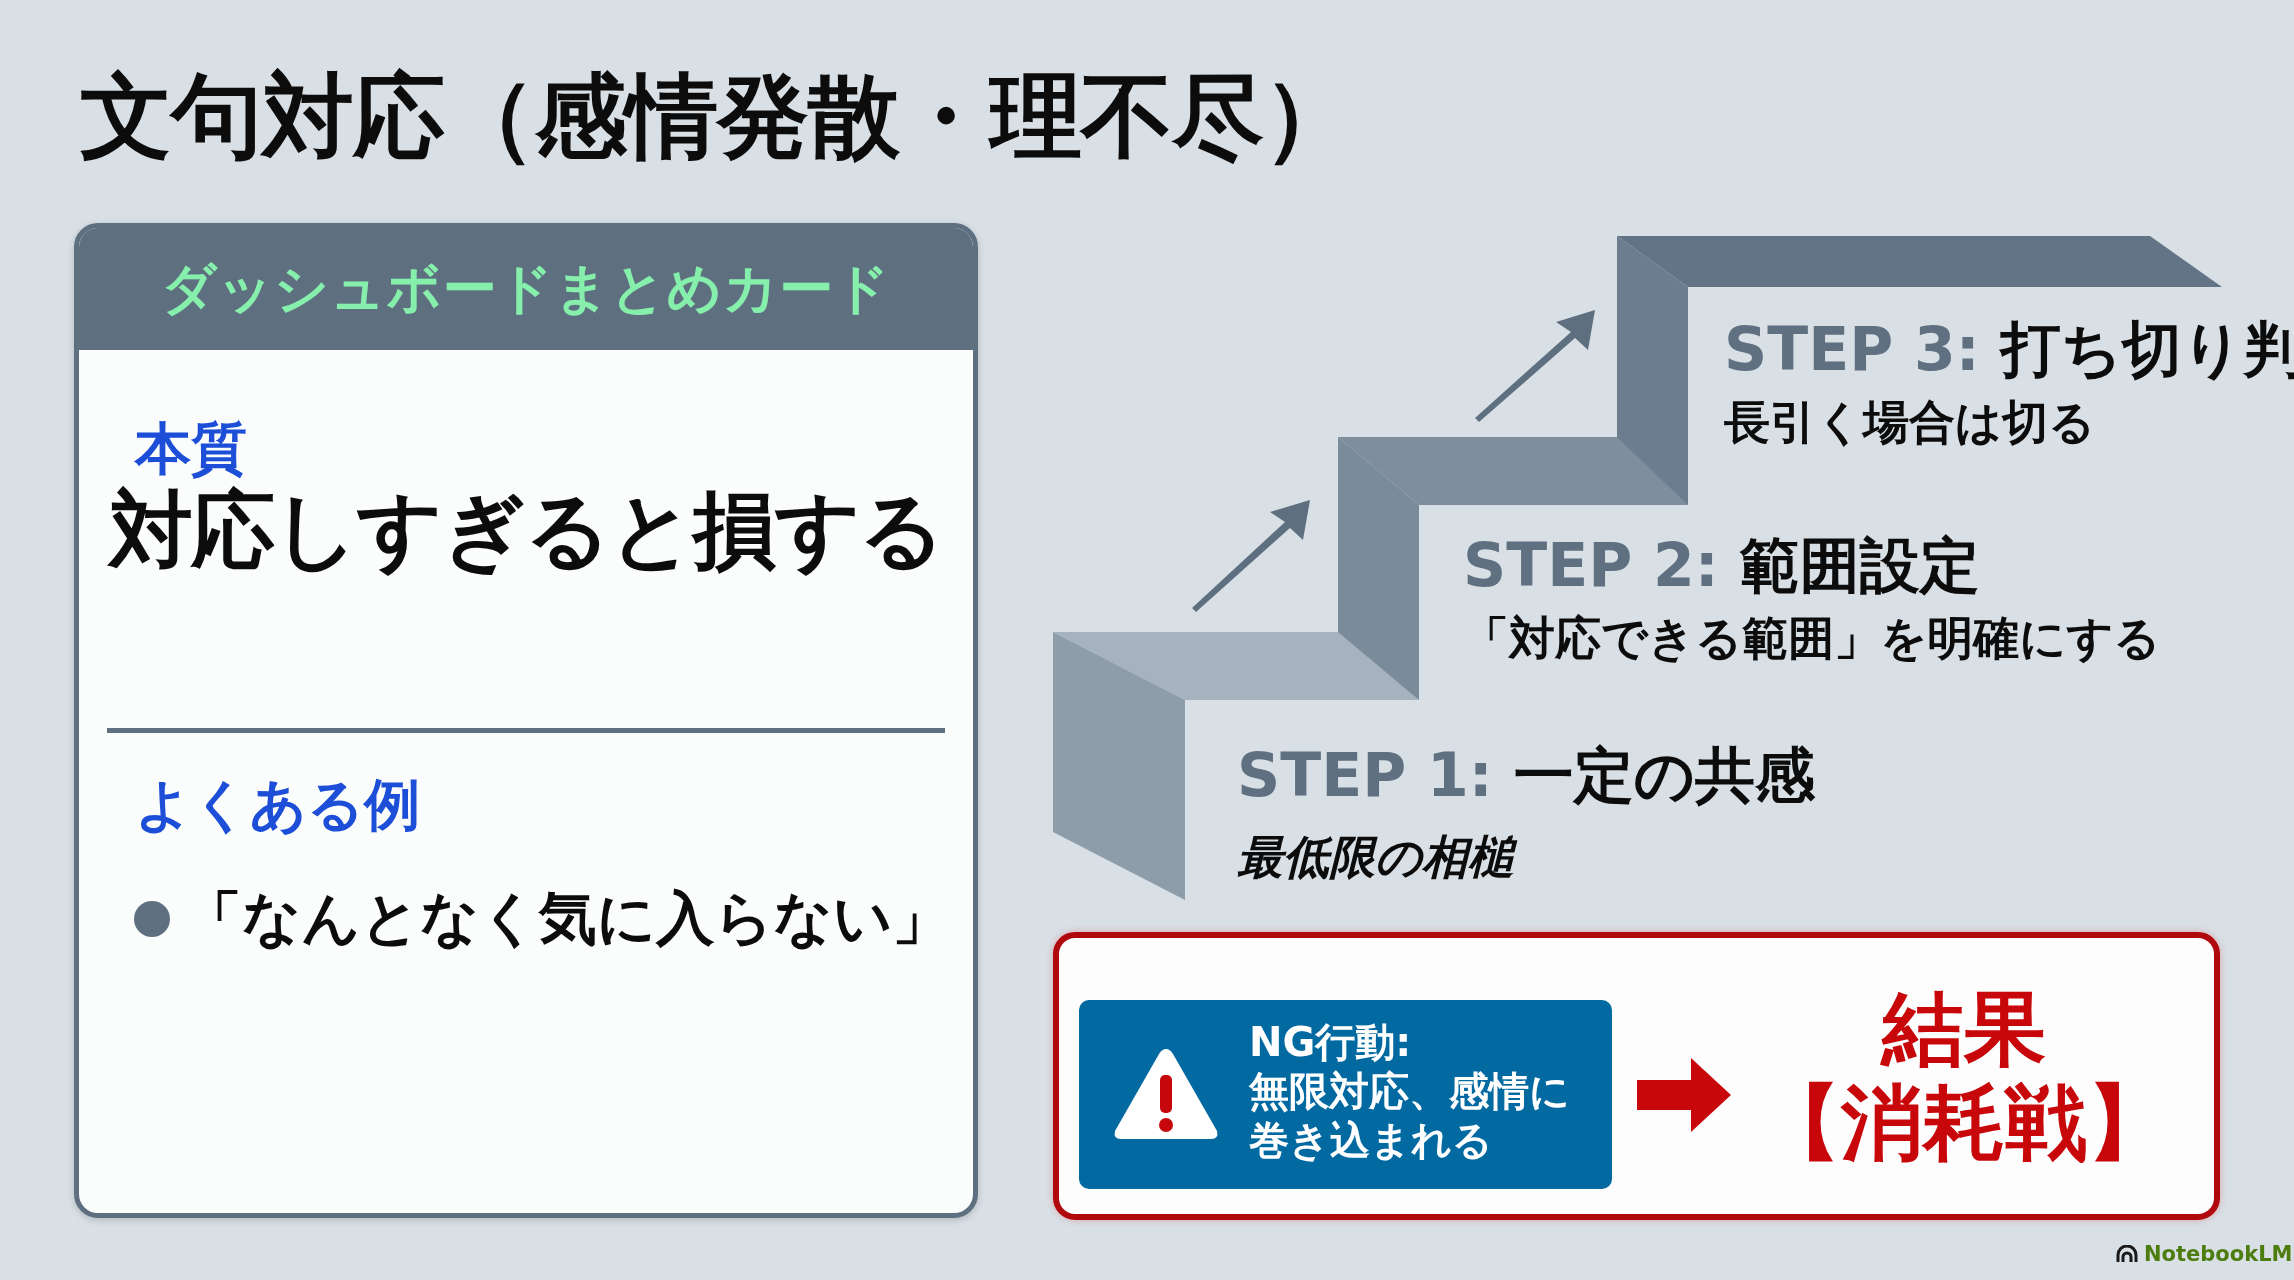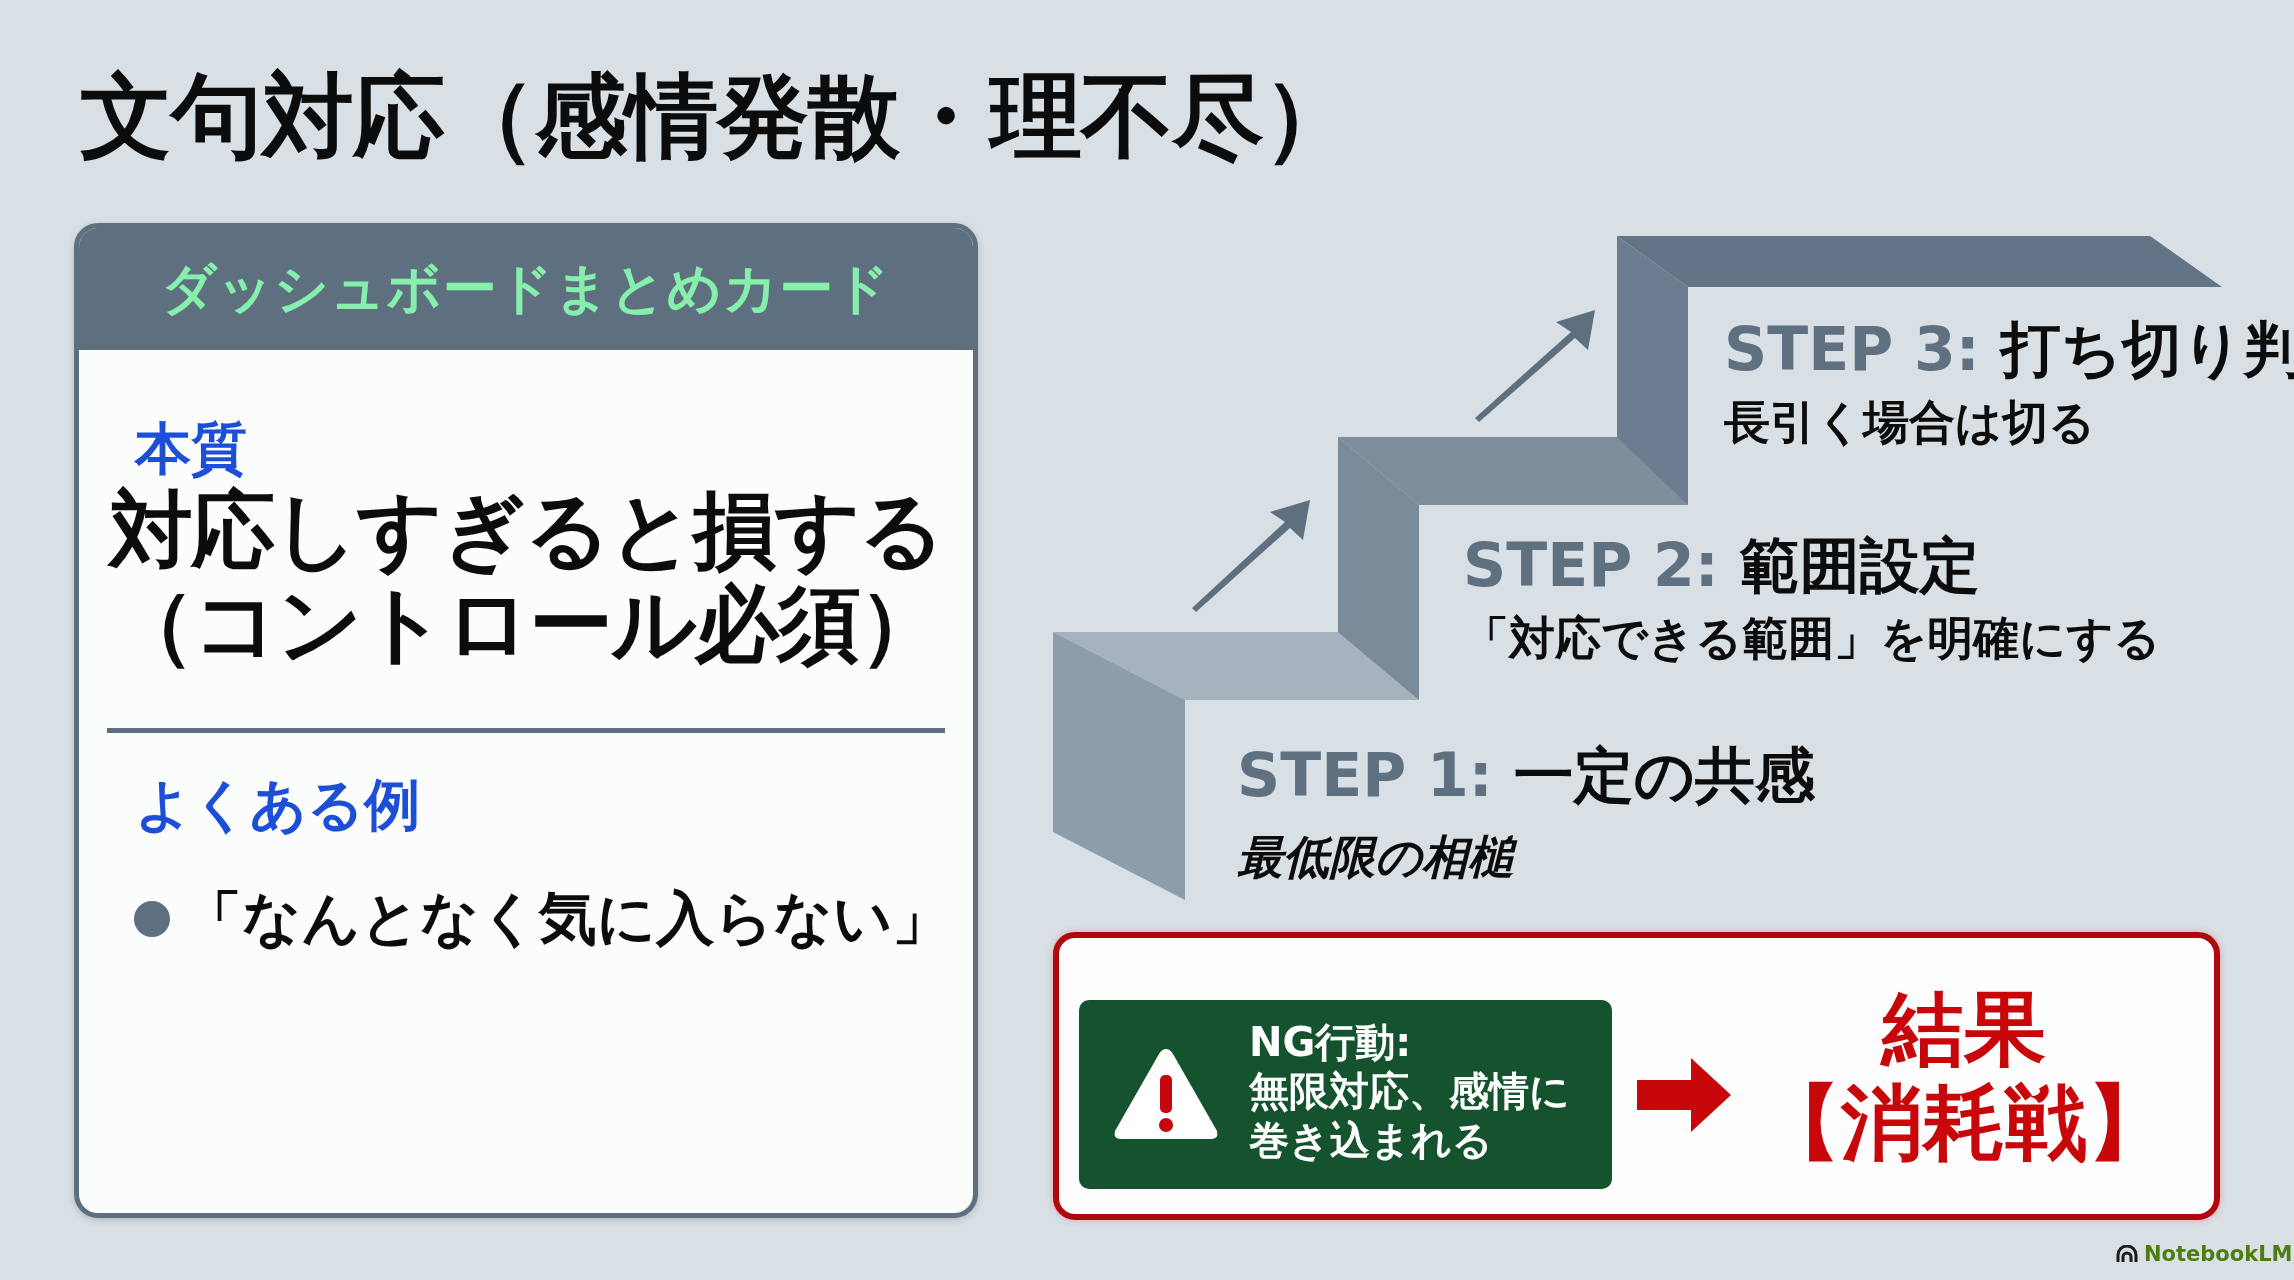--- a/index.html
+++ b/index.html
@@ -42,21 +42,21 @@
     .step-title { font-size: 60px; font-weight: bold; white-space: nowrap; line-height: 1; }
     .step-num { color: #5f7080; }
     .step-sub { font-size: 46px; font-weight: bold; white-space: nowrap; line-height: 1; }
     .result-box {
       left: 1053px; top: 932px; width: 1167px; height: 288px; box-sizing: border-box;
       border: 6px solid #b0090d; border-radius: 22px; background: #fdfdfd;
       box-shadow: 0 0 6px rgba(220,60,60,0.35);
     }
     .ng-box {
       position: absolute; left: 20px; top: 62px; width: 533px; height: 189px;
-      background: #14532d; border-radius: 10px; color: #fff;
+      background: #0369a1; border-radius: 10px; color: #fff;
     }
     .ng-text {
       position: absolute; left: 170px; top: 18px; font-size: 40px; font-weight: bold; line-height: 1.22;
       white-space: nowrap;
     }
     .warn-icon { position: absolute; left: 32px; top: 45px; }
     .result-arrow { position: absolute; left: 578px; top: 120px; }
     .result-text {
       position: absolute; left: 685px; top: 44px; width: 440px; text-align: center;
       color: #c8070b; font-weight: bold; font-size: 82px; line-height: 1.15; white-space: nowrap;
@@ -69,21 +69,20 @@
 </head>
 <body>
 
 <div class="abs page-title">文句対応（感情発散・理不尽）</div>
 
 <div class="abs card">
   <div class="card-header">ダッシュボードまとめカード</div>
   <div class="card-section-label" style="top:184px;">本質</div>
   <div class="essence-text">
     <div>対応しすぎると損する</div>
-    <div>（コントロール必須）</div>
   </div>
   <div class="divider"></div>
   <div class="card-section-label" style="top:540px;">よくある例</div>
   <div class="example-item" style="top:652px;">
     <span class="bullet"></span>
     <span>「なんとなく気に入らない」</span>
   </div>
 </div>
 
 <svg class="abs stairs" width="2294" height="1280">

